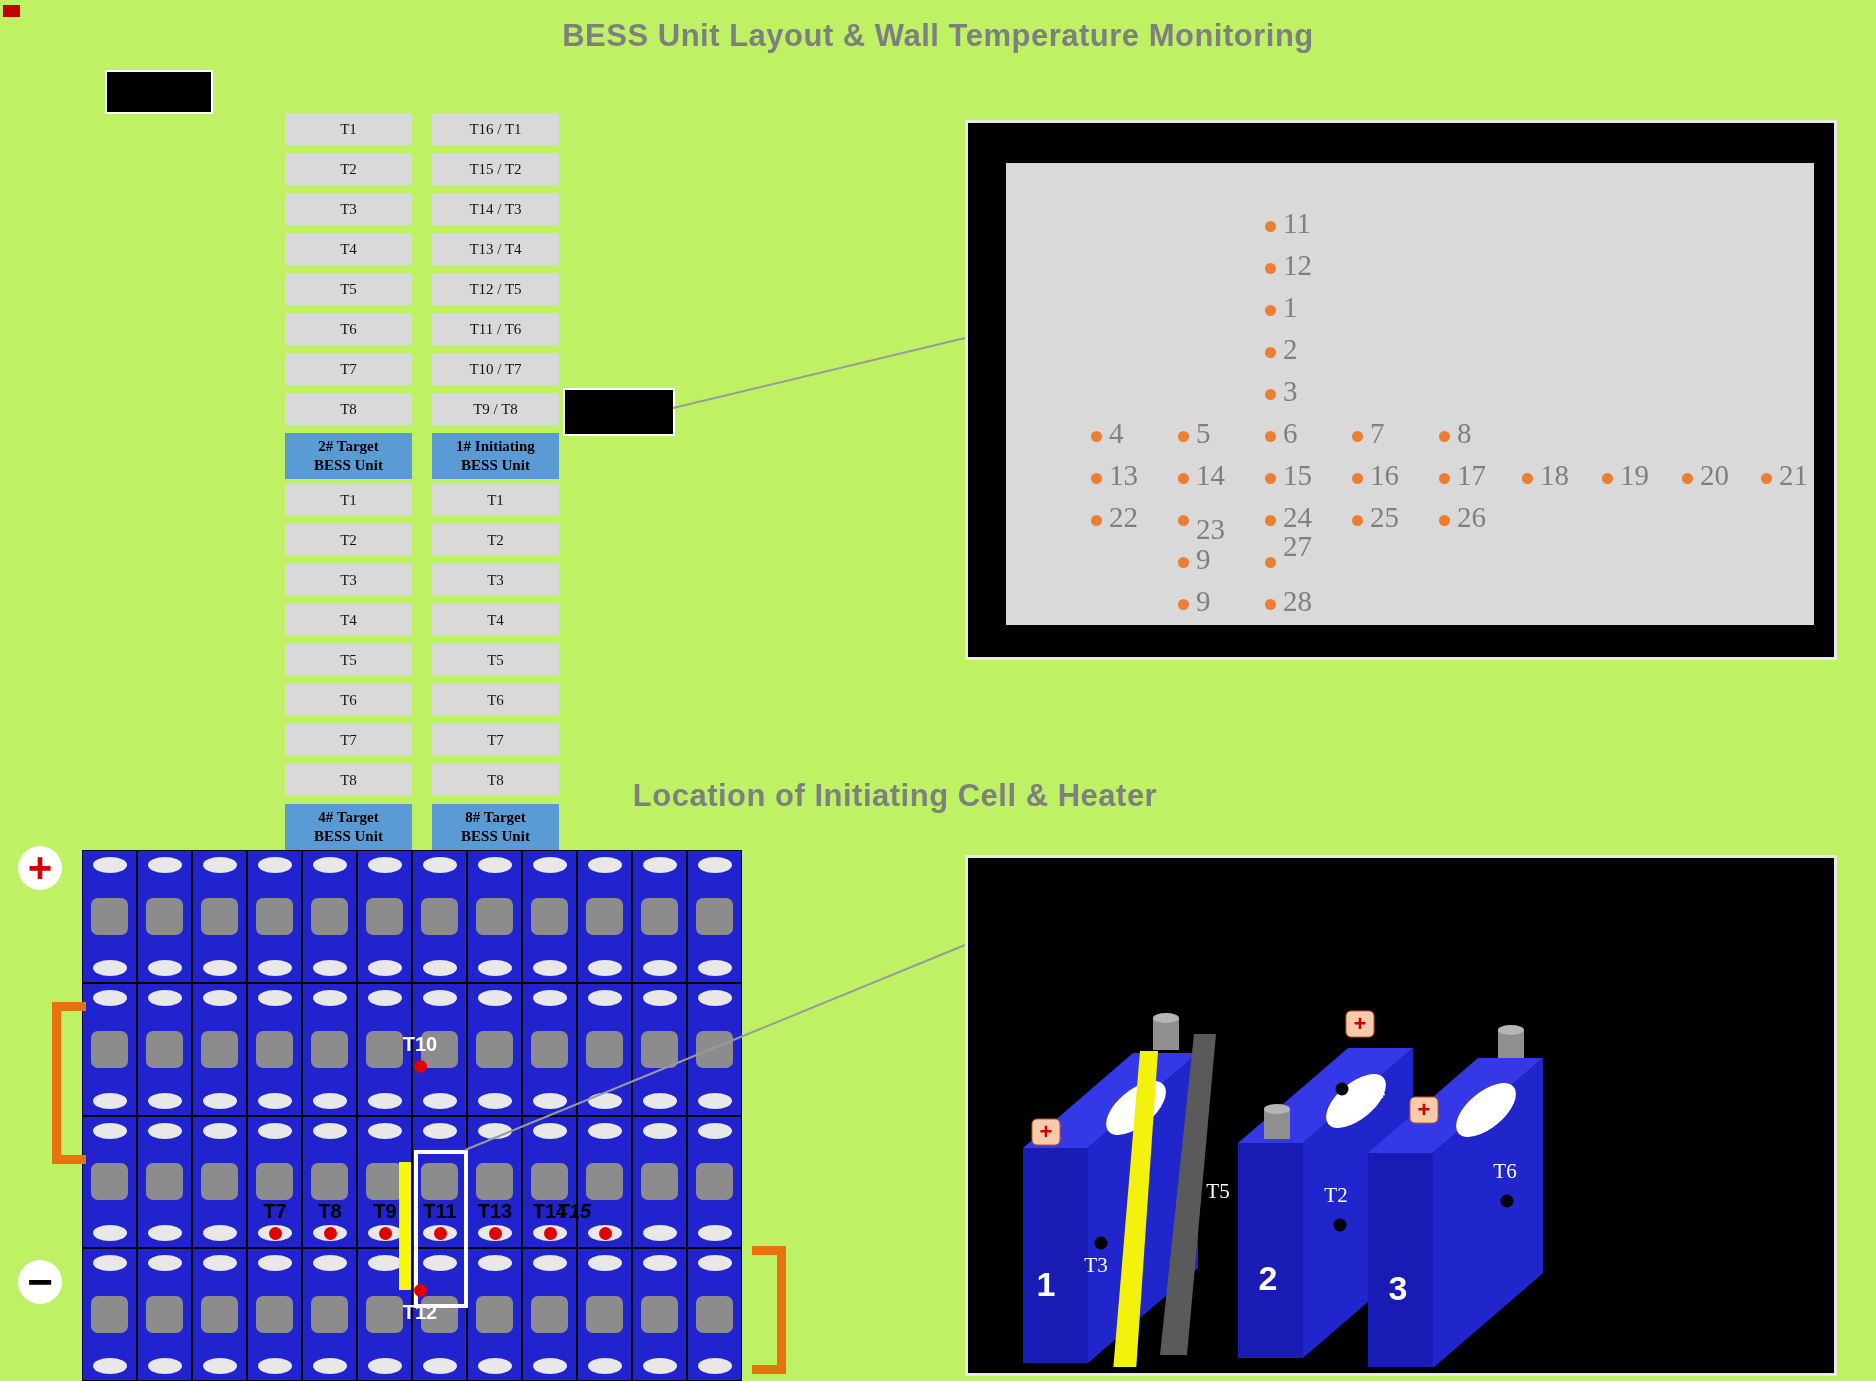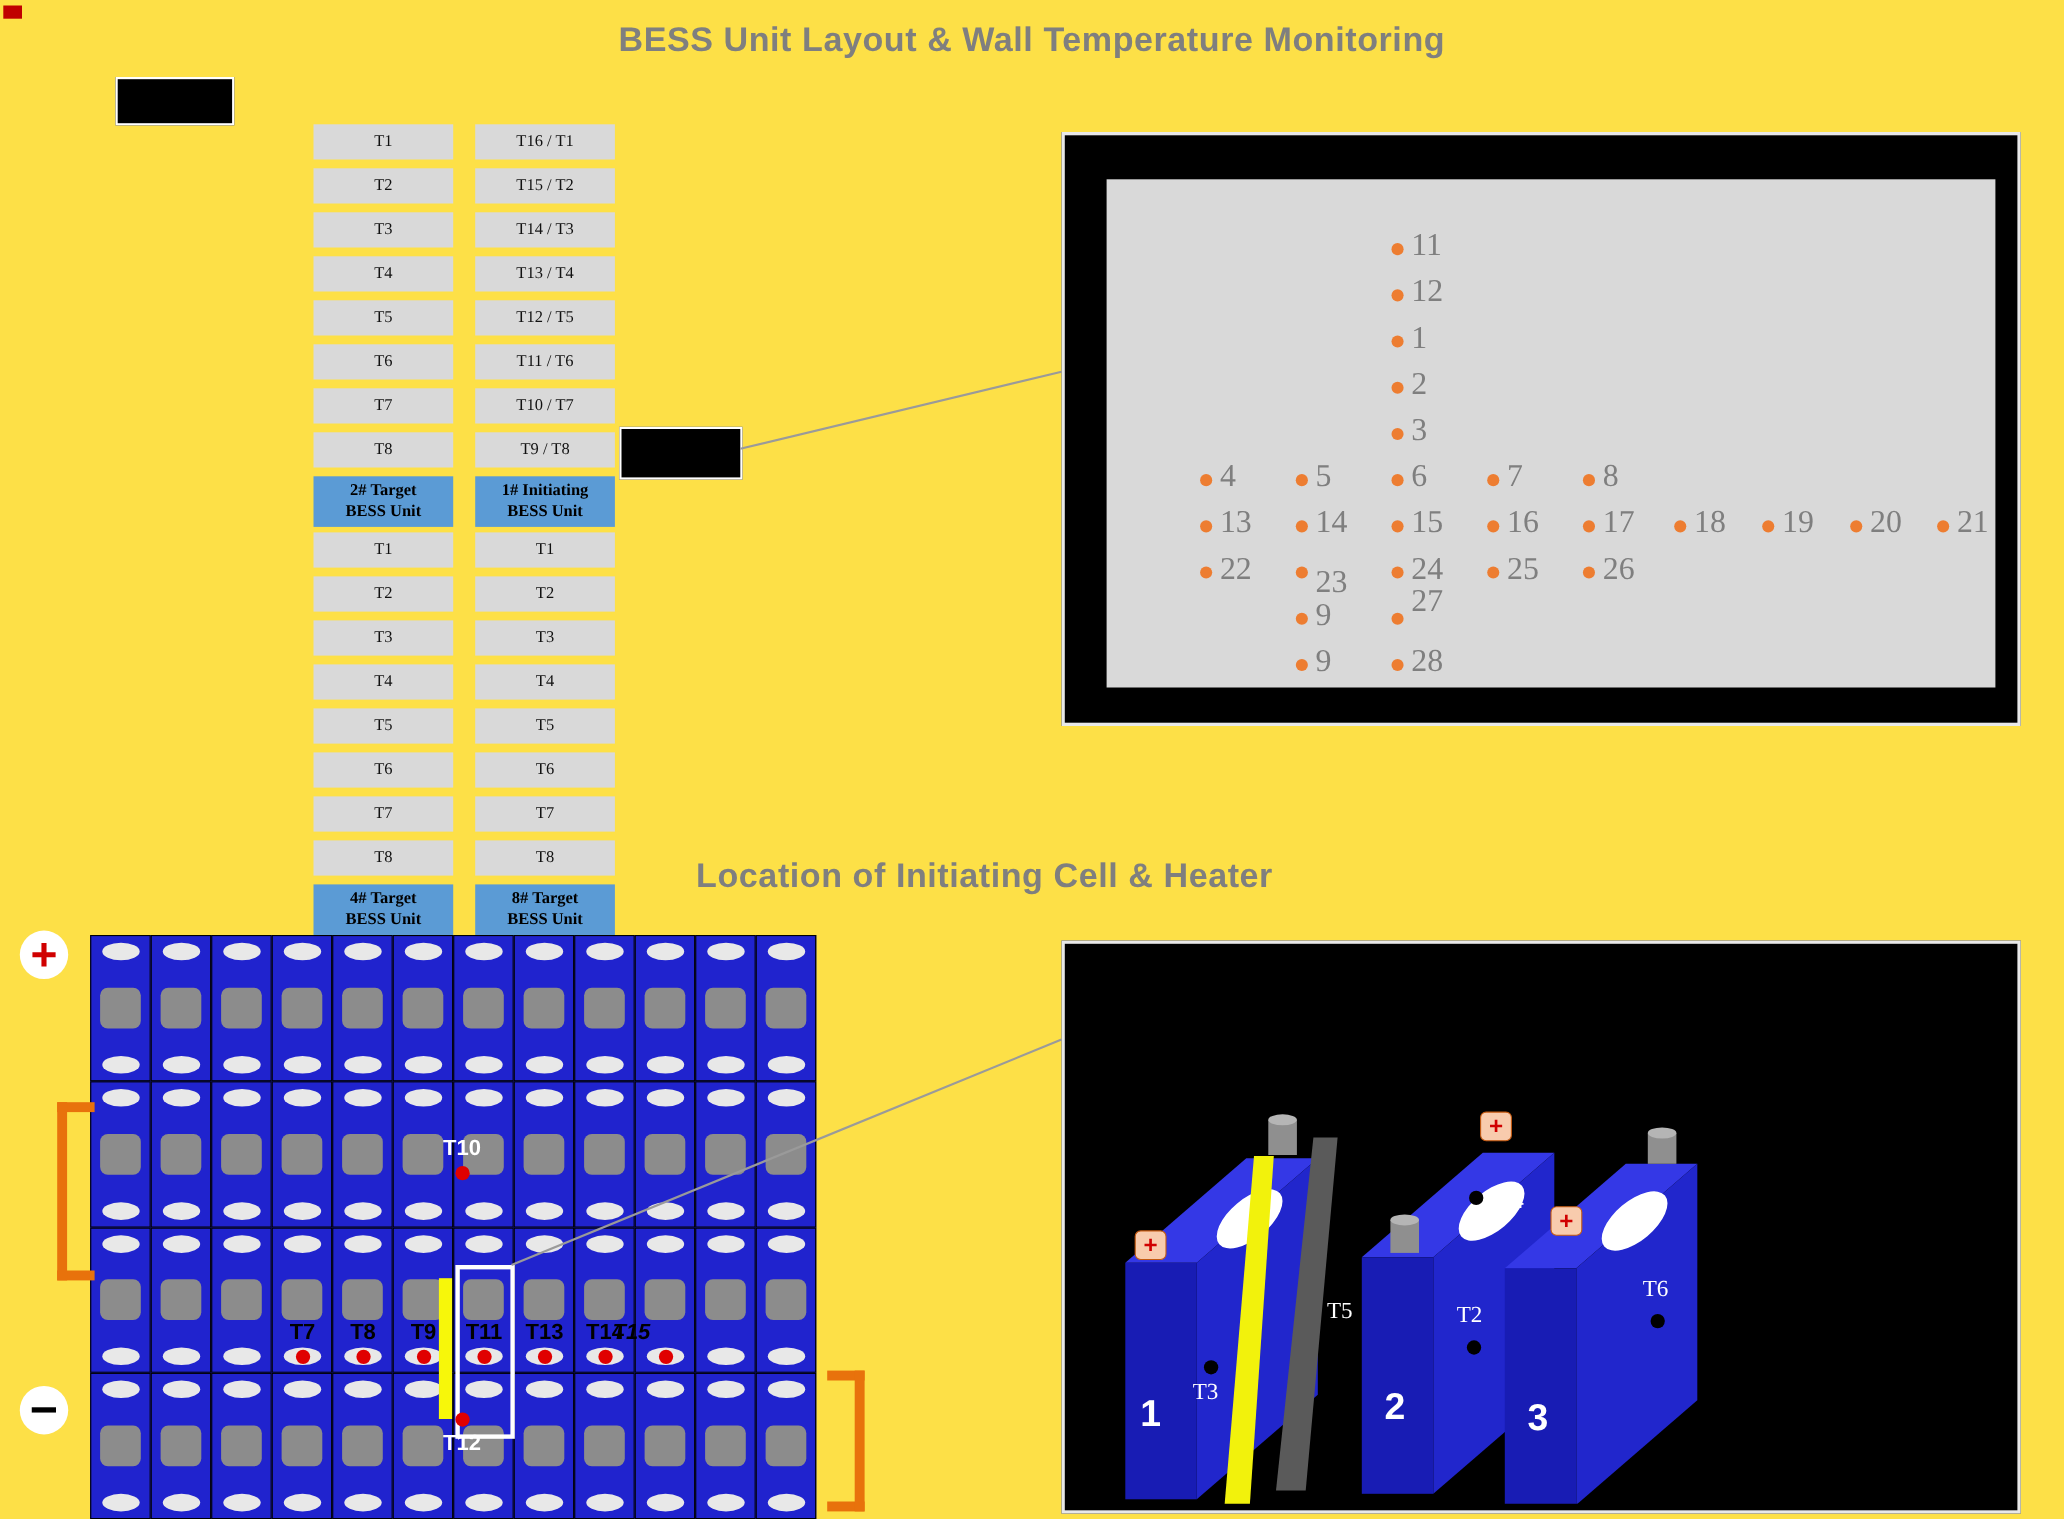--- a/index.html
+++ b/index.html
@@ -1,16 +1,16 @@
 <!DOCTYPE html>
 <html><head>
 <meta charset="utf-8">
 <style>
   html,body{margin:0;padding:0;background:#000;}
-  #canvas{position:relative;width:1876px;height:1381px;background:#fde047;overflow:hidden;font-family:"Liberation Sans",sans-serif;}
+  #canvas{position:relative;width:1876px;height:1381px;background:#bef264;overflow:hidden;font-family:"Liberation Sans",sans-serif;}
   .title{position:absolute;color:#7f7f7f;font-weight:bold;font-size:31px;letter-spacing:.5px;text-align:center;}
   #title-top{left:0;top:18px;width:1876px;}
   #title-bottom{left:0;top:778px;width:1790px;}
   #artifact{position:absolute;left:3px;top:5px;width:17px;height:12px;background:#C00000;}
   .wbox{position:absolute;border:2px solid #fff;background:#000;}
   #legend-box{left:105px;top:70px;width:104px;height:40px;}
   #callout-box{left:563px;top:388px;width:108px;height:44px;}
   .unit-col{position:absolute;width:127px;}
   #table-left{left:285px;top:113px;}
   #table-right{left:432px;top:113px;}

